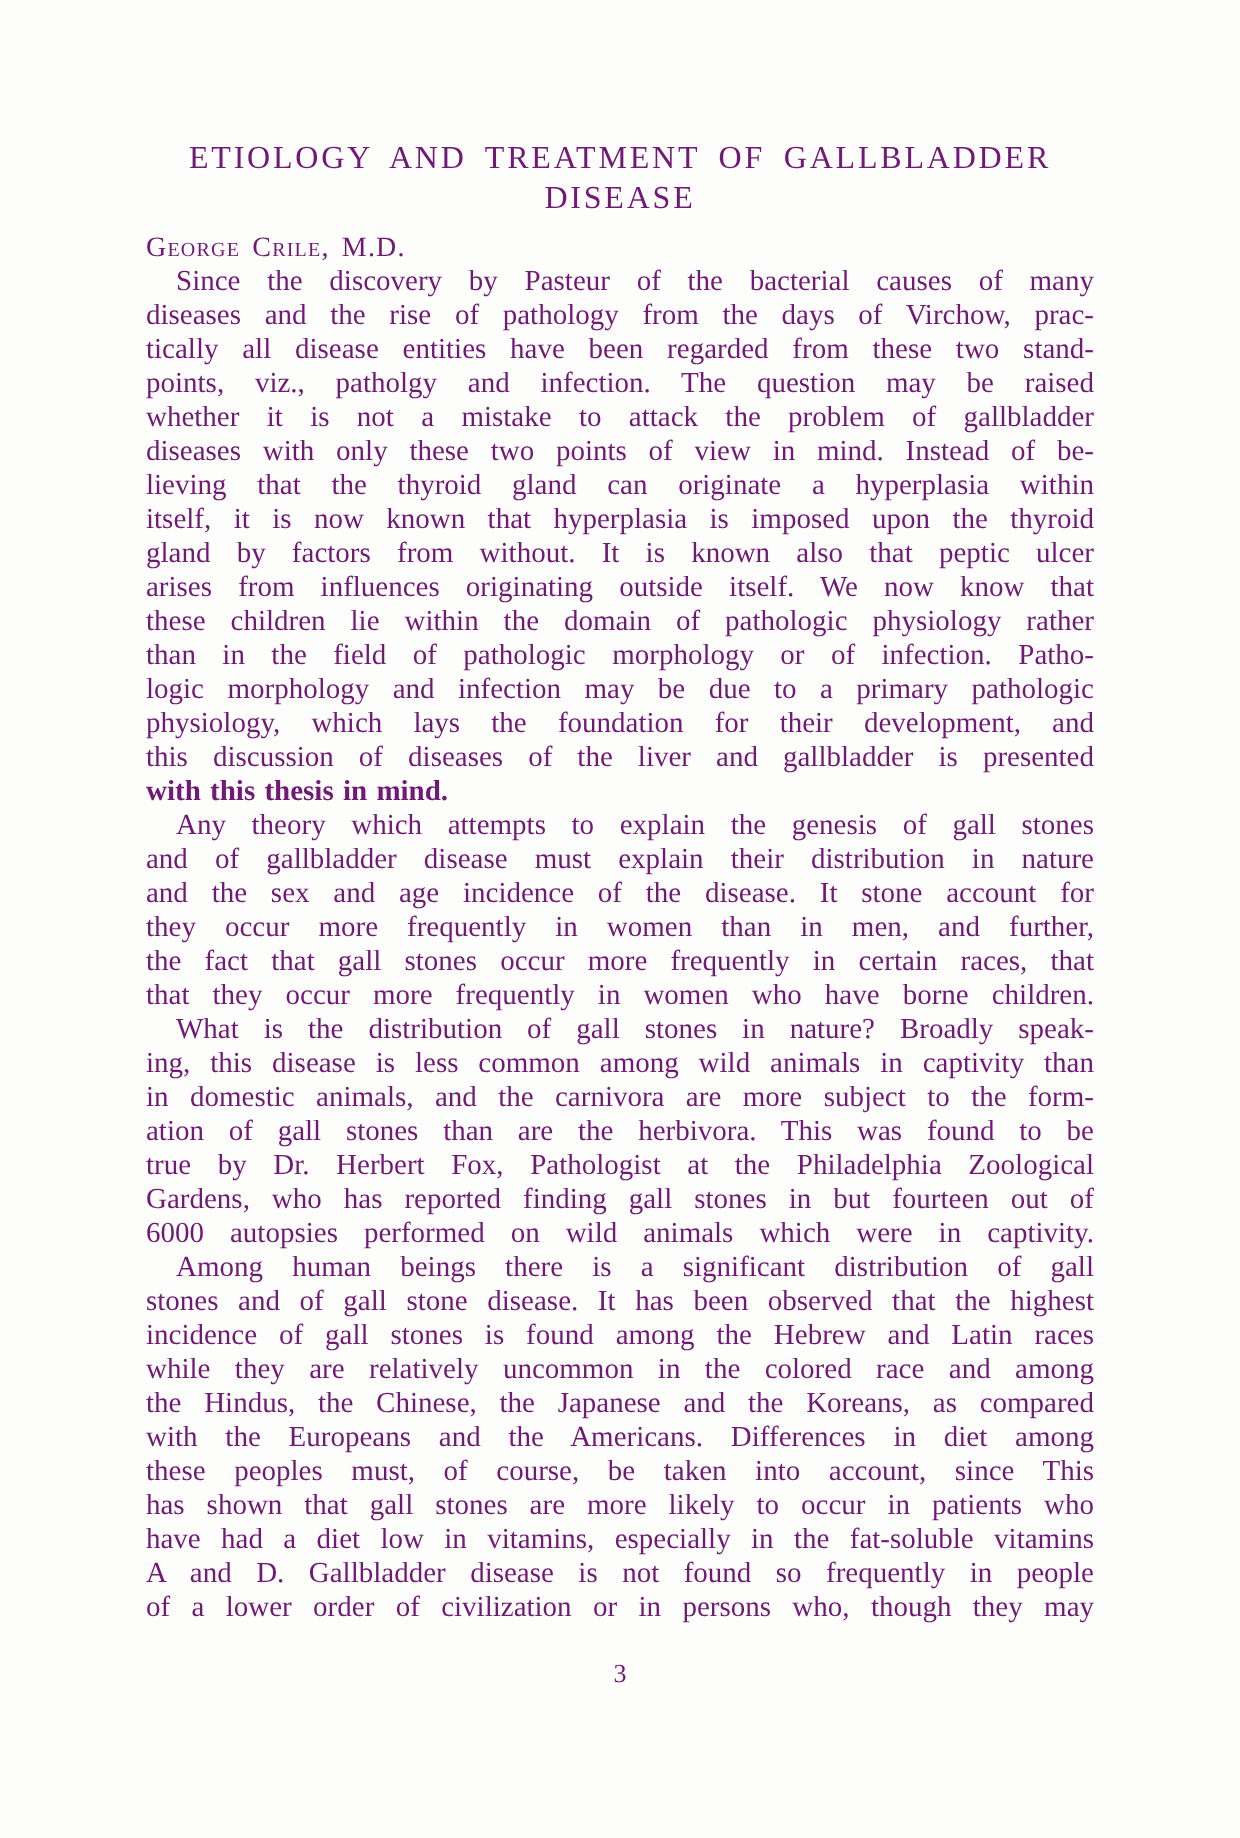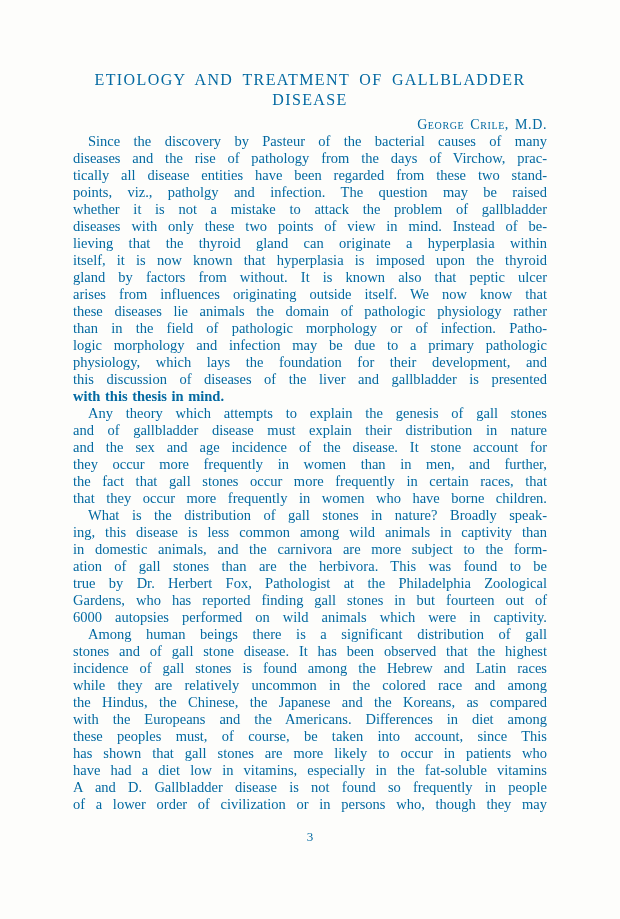--- a/index.html
+++ b/index.html
@@ -5,38 +5,38 @@
   html, body {
     margin: 0;
     padding: 0;
     background: #ffffff;
   }
   .page {
     position: relative;
     width: 620px;
     height: 919px;
     background: #fdfdfb;
-    color: #0369a1;
+    color: #701a75;
     font-family: "Liberation Serif", "DejaVu Serif", serif;
     overflow: hidden;
     box-sizing: border-box;
     padding: 0 73px;
   }
   .title {
     margin-top: 70px;
     text-align: center;
     font-size: 16px;
     line-height: 20px;
     letter-spacing: 1.4px;
     word-spacing: 4px;
     font-weight: 400;
   }
   .author {
     margin-top: 7px;
-    text-align: right;
+    text-align: left;
     font-variant: small-caps;
     font-size: 14px;
     letter-spacing: 0.6px;
     word-spacing: 2px;
   }
   .body-text {
   }
   .line {
     font-size: 14.5px;
     line-height: 17px;
@@ -70,21 +70,21 @@
       <div class="line first">Since the discovery by Pasteur of the bacterial causes of many</div>
       <div class="line">diseases and the rise of pathology from the days of Virchow, prac-</div>
       <div class="line">tically all disease entities have been regarded from these two stand-</div>
       <div class="line">points, viz., patholgy and infection.  The question may be raised</div>
       <div class="line">whether it is not a mistake to attack the problem of gallbladder</div>
       <div class="line">diseases with only these two points of view in mind.  Instead of be-</div>
       <div class="line">lieving that the thyroid gland can originate a hyperplasia within</div>
       <div class="line">itself, it is now known that hyperplasia is imposed upon the thyroid</div>
       <div class="line">gland by factors from without.  It is known also that peptic ulcer</div>
       <div class="line">arises from influences originating outside itself.  We now know that</div>
-      <div class="line">these diseases lie animals the domain of pathologic physiology rather</div>
+      <div class="line">these children lie within the domain of pathologic physiology rather</div>
       <div class="line">than in the field of pathologic morphology or of infection.  Patho-</div>
       <div class="line">logic morphology and infection may be due to a primary pathologic</div>
       <div class="line">physiology, which lays the foundation for their development, and</div>
       <div class="line">this discussion of diseases of the liver and gallbladder is presented</div>
       <div class="line noJust">with this thesis in mind.</div>
       <div class="line first">Any theory which attempts to explain the genesis of gall stones</div>
       <div class="line">and of gallbladder disease must explain their distribution in nature</div>
       <div class="line">and the sex and age incidence of the disease.  It stone account for</div>
       <div class="line">they occur more frequently in women than in men, and further,</div>
       <div class="line">the fact that gall stones occur more frequently in certain races, that</div>

